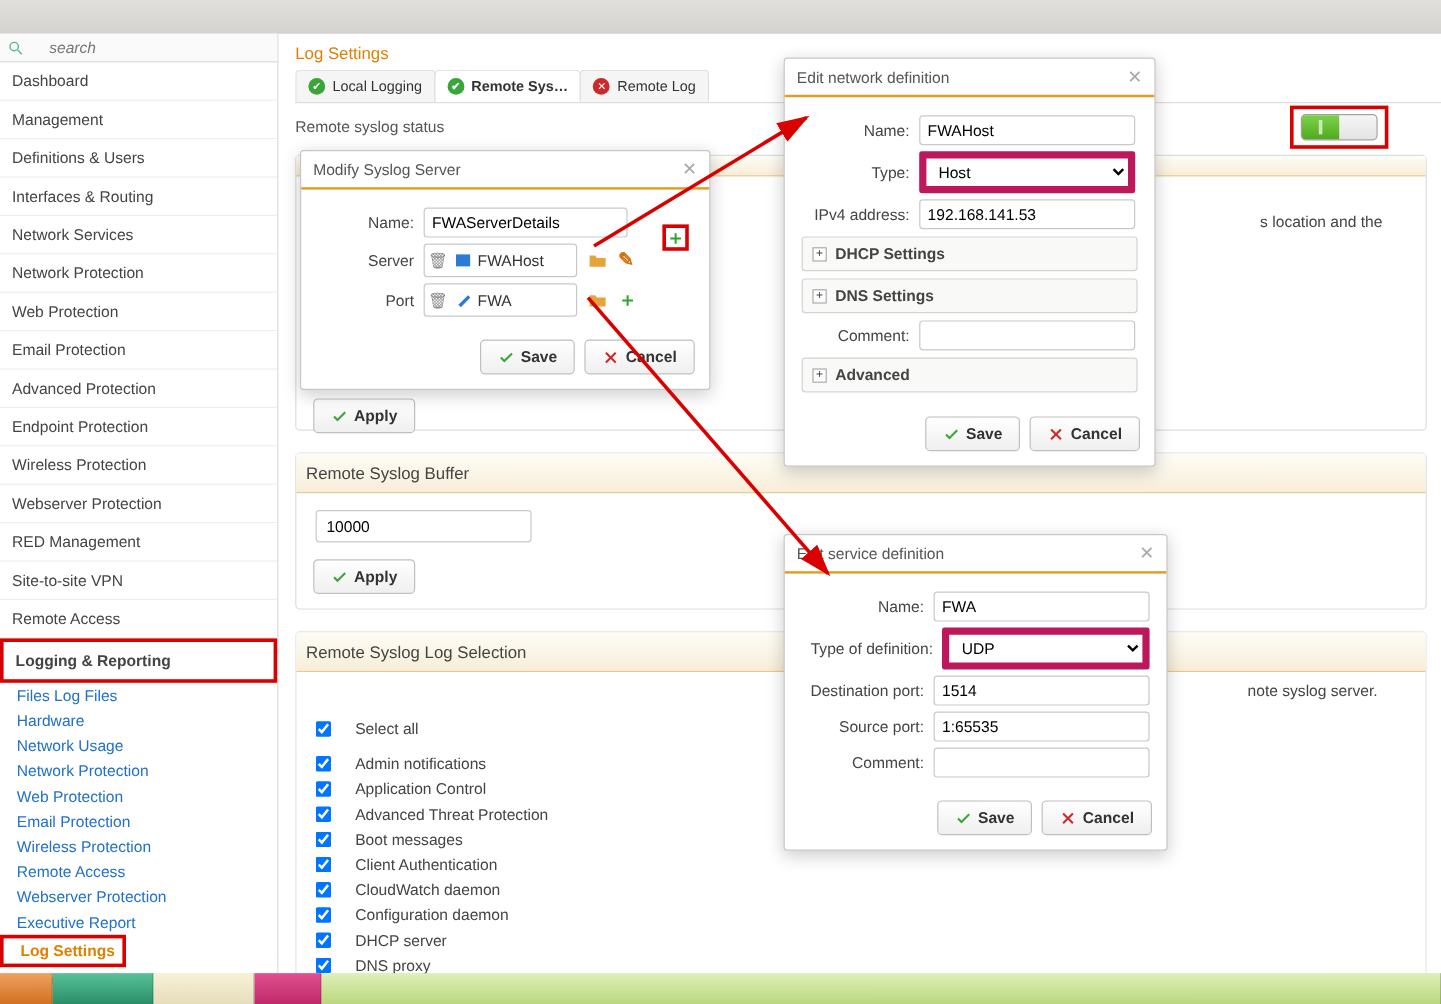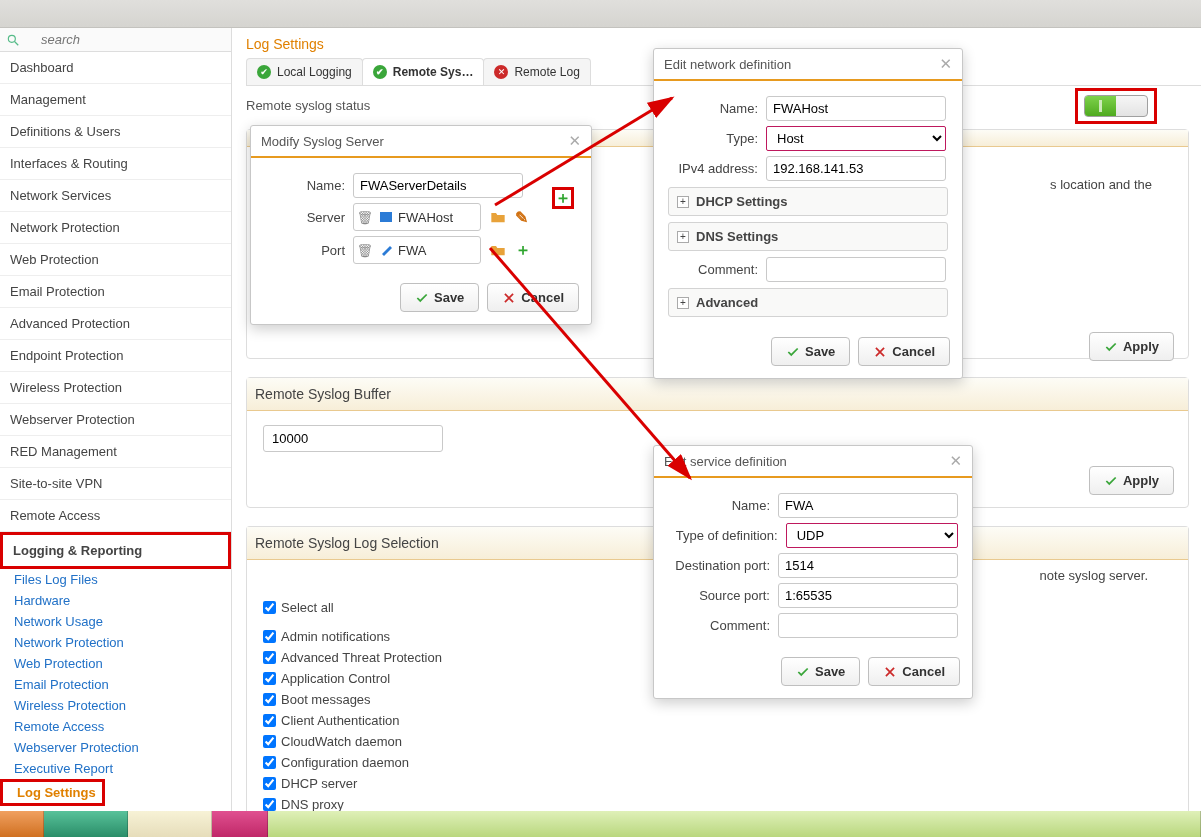--- a/index.html
+++ b/index.html
@@ -23,34 +23,34 @@
   .dot-green { background:#3aa63a; }
   .dot-red { background:#cc2a2a; }
   .dot-inner { color:#fff; font-size:9px; line-height:1; }
   .status-label { padding: 12px 0 8px; color:#555; font-size:13px; }
   .section { border:1px solid #ddd; border-radius:4px; margin: 8px 12px 18px 0; background:#fff;}
   .section-header { padding:8px 8px; border-bottom:1px solid #e9c98f; color:#444; font-size:14px; }
   .section-header.bar { background:linear-gradient(#fdfcf6,#f7eed8);}
   .section-body { padding:14px 16px; }
   .textinput { border:1px solid #c9c9c9; border-radius:3px; padding:5px 8px; font-size:13px; }
   .buffer-input { width:180px; }
-  .apply-btn-row { text-align:right; padding:0 14px 12px; }
+  .apply-btn-row { padding:0 14px 12px; }
   .btn { display:inline-flex; align-items:center; gap:5px; padding:6px 14px; border:1px solid #bfbfbf; background:linear-gradient(#fff,#efefef); border-radius:4px; cursor:pointer; font-size:13px; font-weight:bold; }
   .btn svg { width:14px; height:14px; }
-  .checklist label { display:flex; align-items:center; gap:5px; padding:3px 0; font-size:13px; color:#444; }
+  .checklist label { display:flex; align-items:center; gap:20px; padding:3px 0; font-size:13px; color:#444; }
   
   .dialog { position:absolute; background:#fff; border:1px solid #c7c7c7; box-shadow:0 4px 14px rgba(0,0,0,.2); border-radius:3px; }
   .dlg-hd { display:flex; align-items:center; justify-content:space-between; padding:6px 10px; border-bottom:2px solid #e79a1f; font-size:13px; color:#555;}
   .dlg-close { color:#aaa; cursor:pointer; font-size:15px;}
   .dlg-body { padding:10px 14px 6px; }
   .frow { display:flex; align-items:center; margin:5px 0; gap:8px; }
   .frow label { width:80px; text-align:right; color:#444; font-size:13px;}
   .frow-wide label { width:130px; text-align:right; color:#444;}
   .dlg-input { border:1px solid #c9c9c9; border-radius:3px; padding:4px 6px; width:180px; font-size:13px; }
-  .dlg-select { border:1px solid #be185d; border-radius:2px; padding:3px 6px; width:180px; font-size:13px; background:#fff; }
+  .dlg-select { border:6px solid #be185d; border-radius:2px; padding:3px 6px; width:180px; font-size:13px; background:#fff; }
   .mini-field { display:flex; align-items:center; border:1px solid #c9c9c9; border-radius:3px; height:28px; width:128px; background:#fff; }
   .mini-field .del { width:22px; display:flex; align-items:center; justify-content:center; color:#888; cursor:pointer;}
   .mini-field .typ { width:20px; display:flex; align-items:center; justify-content:center; }
   .mini-field .val { flex:1; padding-left:2px; font-size:13px; color:#333;}
   .folder-icon { width:18px; height:16px; }
   .plus-icon { color:#2fa52f; font-weight:bold; font-size:16px; cursor:pointer; }
   .sub-sect { border:1px solid #d3d3d3; border-radius:3px; margin:6px 0; padding:6px 8px; background:#f9f9f8; font-size:13px; color:#444; display:flex; align-items:center; gap:7px;}
   .expander { width:12px; height:12px; border:1px solid #aaa; display:flex; align-items:center; justify-content:center; font-size:10px; background:#fff; }
   .dlg-foot { display:flex; justify-content:flex-end; gap:8px; padding:8px 12px 12px; }
   
@@ -165,25 +165,25 @@
             <input type="checkbox" checked="" style="">
             <span>Select all</span>
           </label>
         <div style="height:8px"></div>
         <label>
             <input type="checkbox" checked="" style="">
             <span>Admin notifications</span>
           </label>
         <label>
             <input type="checkbox" checked="" style="">
+            <span>Application Control</span>
+          </label>
+        <label>
+            <input type="checkbox" checked="" style="">
             <span>Advanced Threat Protection</span>
-          </label>
-        <label>
-            <input type="checkbox" checked="" style="">
-            <span>Application Control</span>
           </label>
         <label>
             <input type="checkbox" checked="" style="">
             <span>Boot messages</span>
           </label>
         <label>
             <input type="checkbox" checked="" style="">
             <span>Client Authentication</span>
           </label>
         <label>

